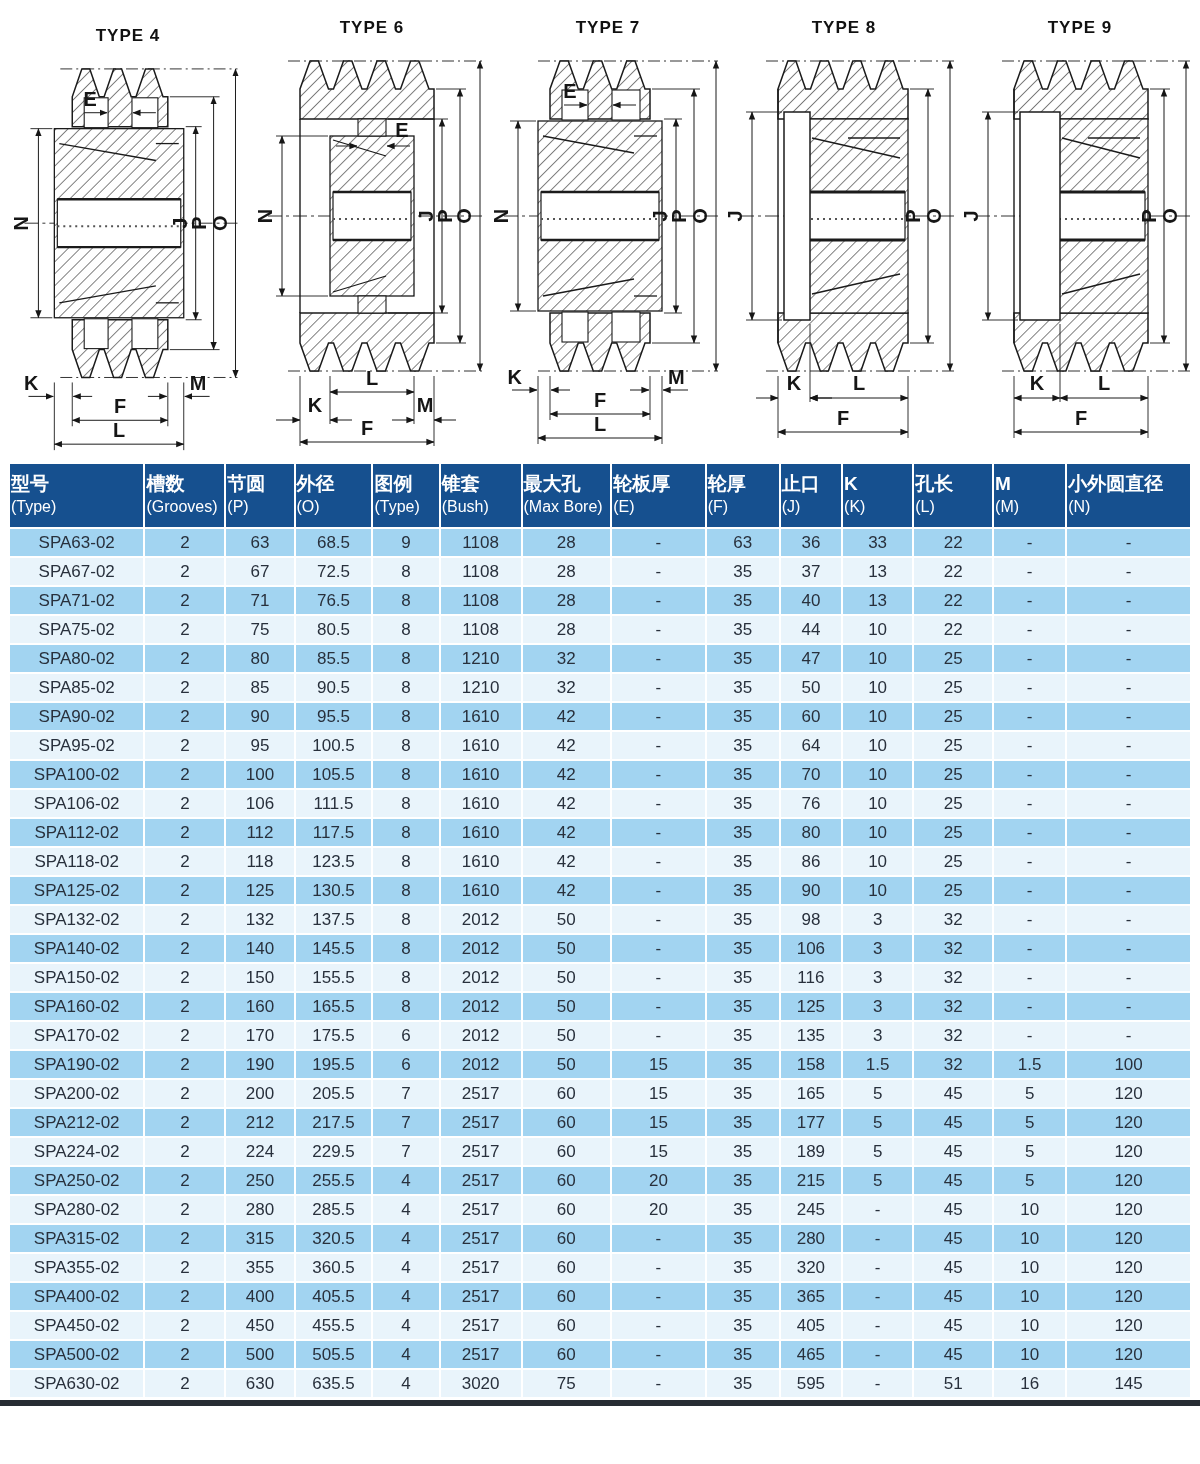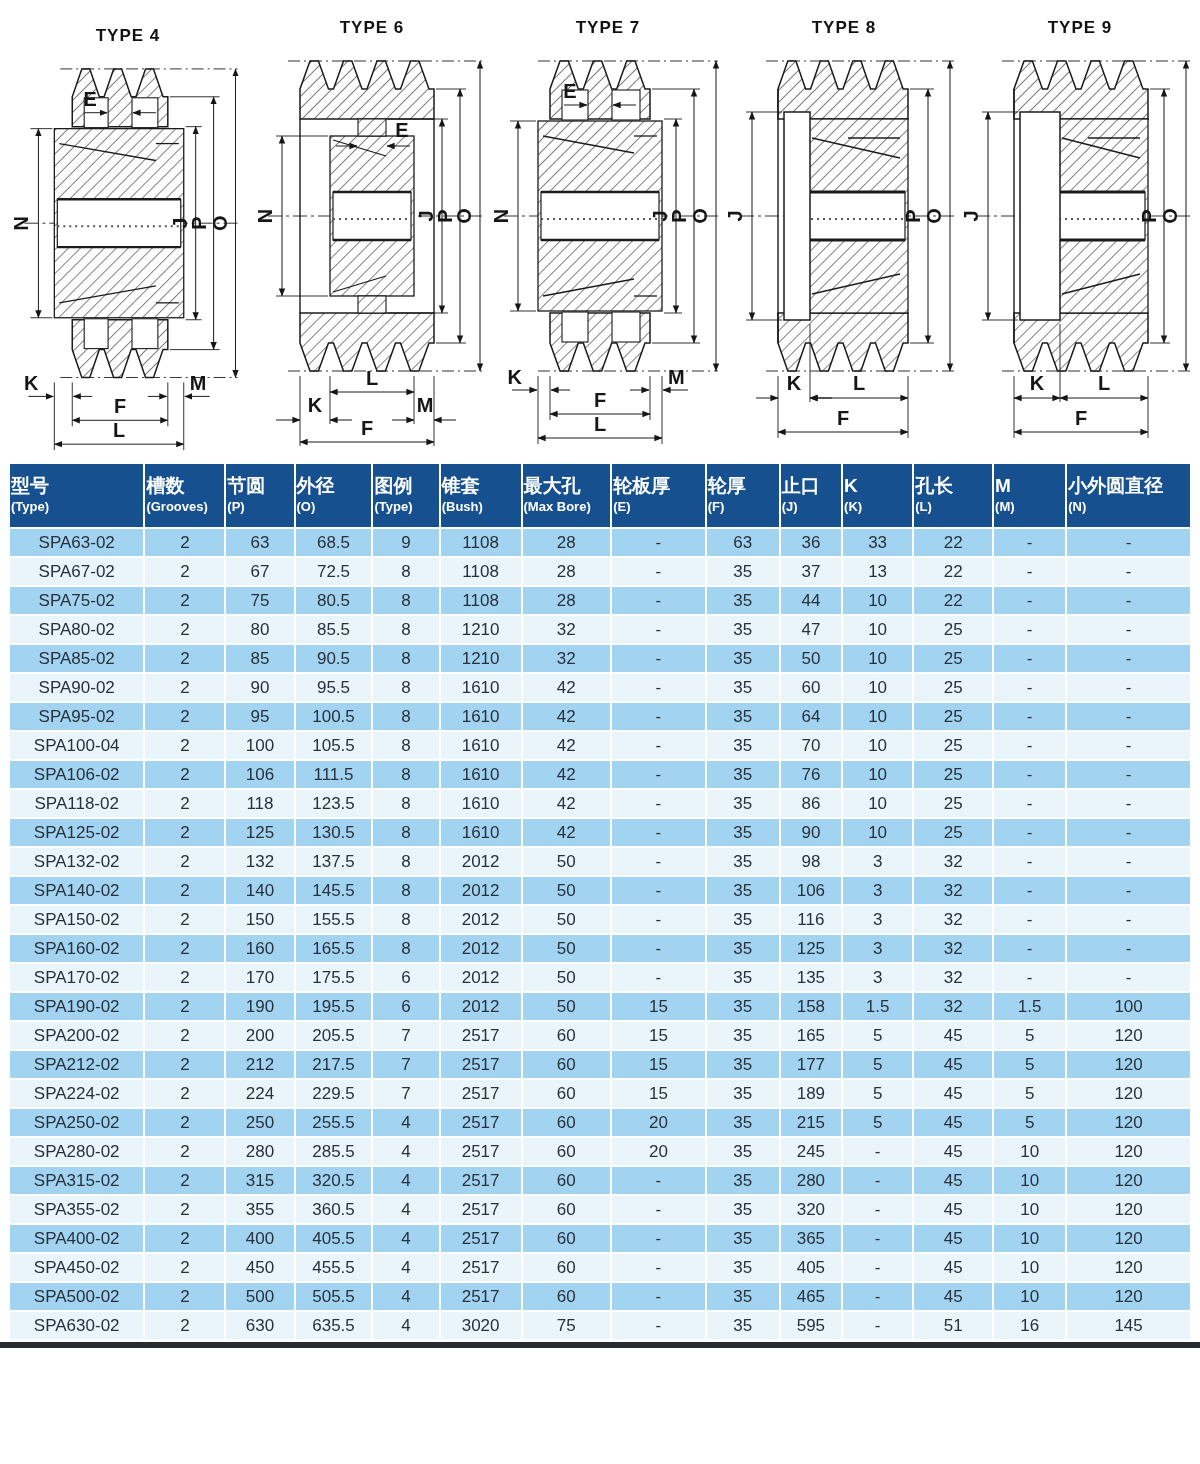--- a/index.html
+++ b/index.html
@@ -11,21 +11,21 @@
   .diagrams{display:flex;height:462px;padding:0 2px;box-sizing:border-box;}
   .diagram{flex:1;display:flex;flex-direction:column;align-items:center;}
   .dtitle{height:26px;padding-top:18px;font-size:17px;font-weight:bold;color:#111;
           letter-spacing:1px;text-align:center;}
   svg.drawing{display:block;}
   table.spec{table-layout:fixed;width:1184px;margin-left:8px;border-collapse:separate;
              border-spacing:2.4px;background:#fff;}
   table.spec th{background:var(--header-bg);color:#fff;text-align:left;vertical-align:middle;
                 padding:7px 1px 8px 1px;height:48px;}
   table.spec th .zh{font-size:19px;font-weight:bold;line-height:1.25;white-space:nowrap;}
-  table.spec th .en{font-size:13px;font-weight:bold;line-height:1.35;white-space:nowrap;}
+  table.spec th .en{font-size:16px;font-weight:normal;line-height:1.35;white-space:nowrap;}
   table.spec td{height:27px;text-align:center;vertical-align:middle;font-size:17px;
                 color:var(--cell-text);padding:0;white-space:nowrap;overflow:hidden;}
   table.spec tbody tr:nth-child(odd) td{background:var(--row-odd);}
   table.spec tbody tr:nth-child(even) td{background:var(--row-even);}
   .bottom-bar{width:1200px;height:6px;background:var(--bar);margin-top:1px;}
 </style>
 </head>
 <body>
 
 <div class="page">
@@ -421,20 +421,36 @@
           <td>28</td>
           <td>-</td>
           <td>35</td>
           <td>37</td>
           <td>13</td>
           <td>22</td>
           <td>-</td>
           <td>-</td>
         </tr>
         <tr>
+          <td>SPA71-02</td>
+          <td>2</td>
+          <td>71</td>
+          <td>76.5</td>
+          <td>8</td>
+          <td>1108</td>
+          <td>28</td>
+          <td>-</td>
+          <td>35</td>
+          <td>40</td>
+          <td>13</td>
+          <td>22</td>
+          <td>-</td>
+          <td>-</td>
+        </tr>
+        <tr>
           <td>SPA75-02</td>
           <td>2</td>
           <td>75</td>
           <td>80.5</td>
           <td>8</td>
           <td>1108</td>
           <td>28</td>
           <td>-</td>
           <td>35</td>
           <td>44</td>
@@ -501,21 +517,21 @@
           <td>42</td>
           <td>-</td>
           <td>35</td>
           <td>64</td>
           <td>10</td>
           <td>25</td>
           <td>-</td>
           <td>-</td>
         </tr>
         <tr>
-          <td>SPA100-04</td>
+          <td>SPA100-02</td>
           <td>2</td>
           <td>100</td>
           <td>105.5</td>
           <td>8</td>
           <td>1610</td>
           <td>42</td>
           <td>-</td>
           <td>35</td>
           <td>70</td>
           <td>10</td>
@@ -527,20 +543,36 @@
           <td>SPA106-02</td>
           <td>2</td>
           <td>106</td>
           <td>111.5</td>
           <td>8</td>
           <td>1610</td>
           <td>42</td>
           <td>-</td>
           <td>35</td>
           <td>76</td>
+          <td>10</td>
+          <td>25</td>
+          <td>-</td>
+          <td>-</td>
+        </tr>
+        <tr>
+          <td>SPA112-02</td>
+          <td>2</td>
+          <td>112</td>
+          <td>117.5</td>
+          <td>8</td>
+          <td>1610</td>
+          <td>42</td>
+          <td>-</td>
+          <td>35</td>
+          <td>80</td>
           <td>10</td>
           <td>25</td>
           <td>-</td>
           <td>-</td>
         </tr>
         <tr>
           <td>SPA118-02</td>
           <td>2</td>
           <td>118</td>
           <td>123.5</td>

